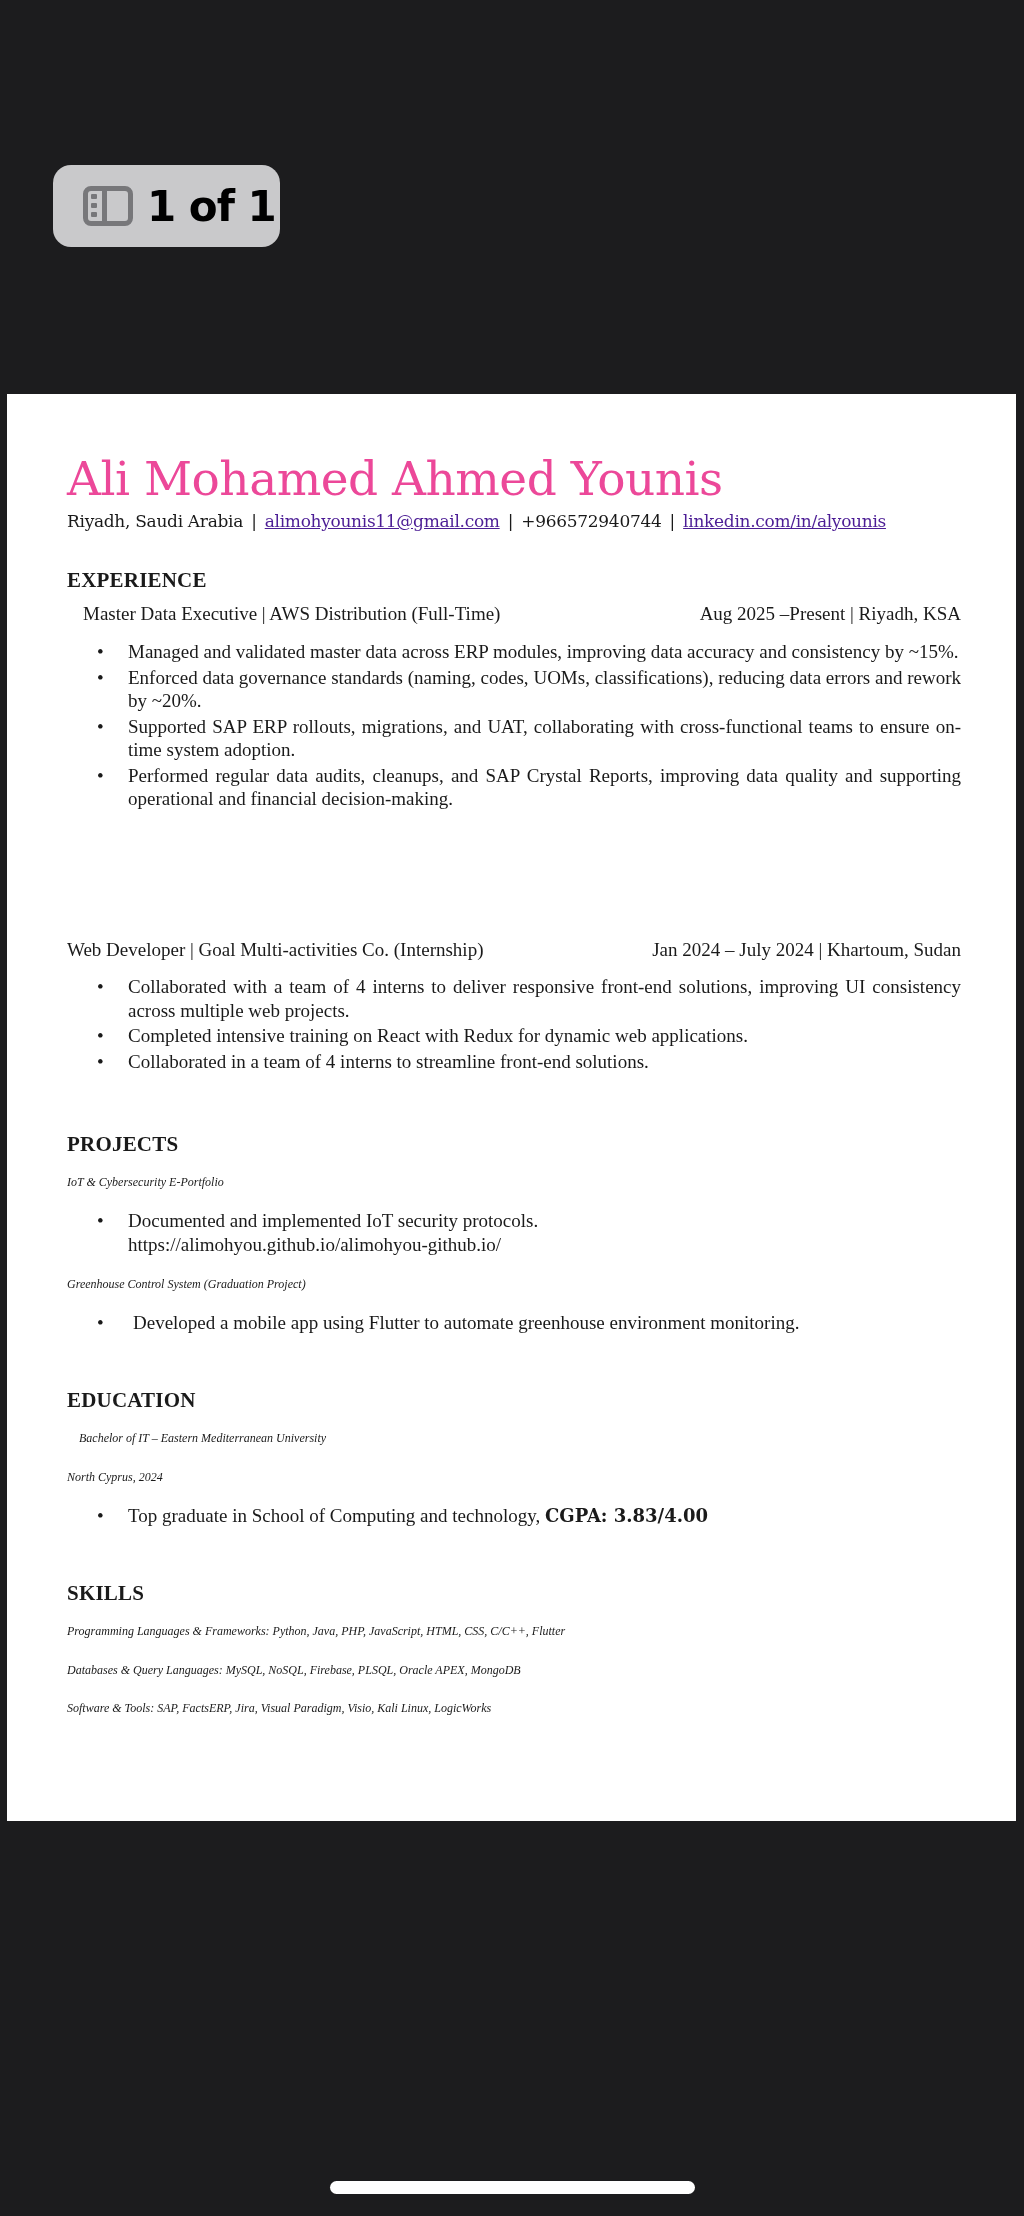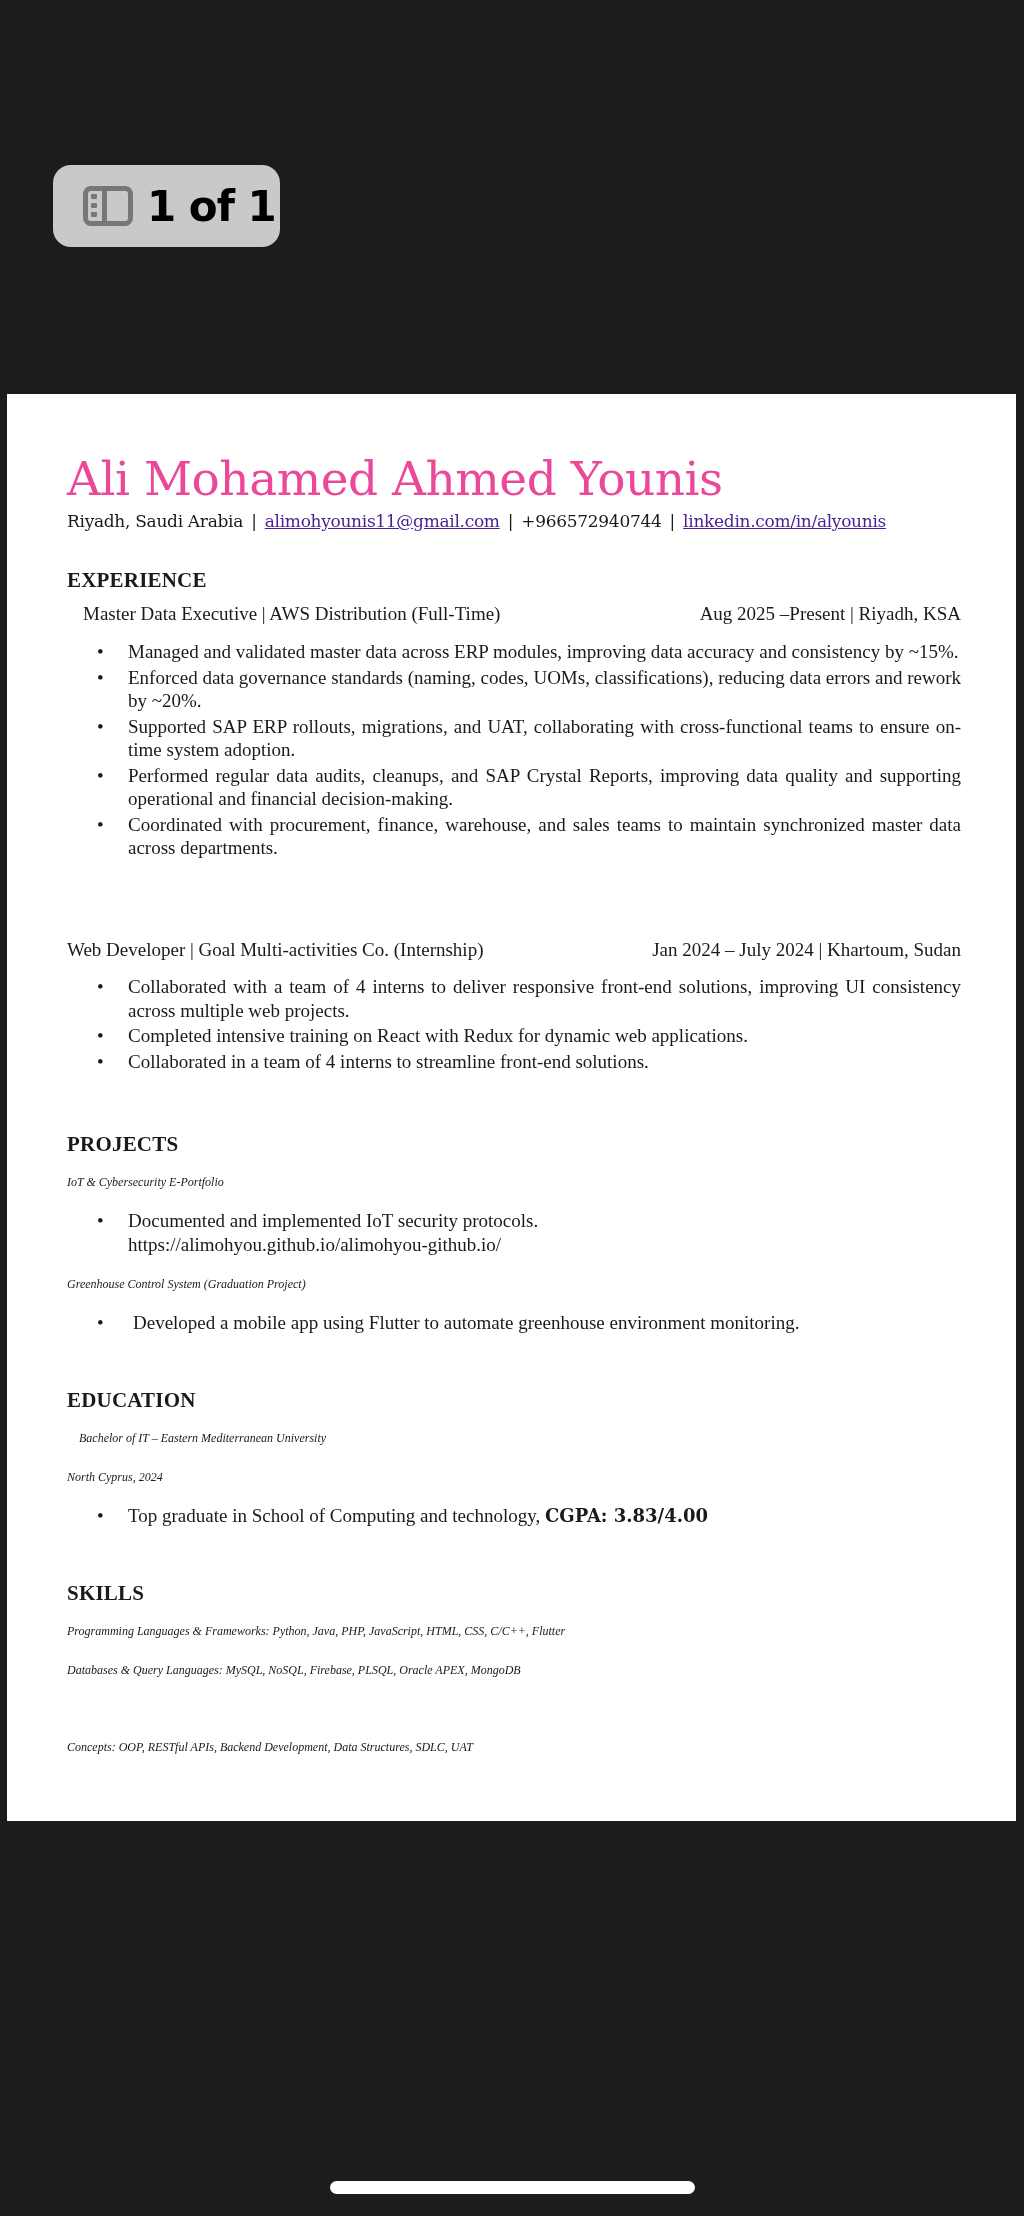--- a/index.html
+++ b/index.html
@@ -209,21 +209,20 @@
 
     <div id="job1-header" class="job-header">
       <span>Master Data Executive | AWS Distribution (Full-Time)</span>
       <span>Aug 2025 –Present | Riyadh, KSA</span>
     </div>
     <ul id="job1-bullets" class="bullets">
       <li>Managed and validated master data across ERP modules, improving data accuracy and consistency by ~15%.</li>
       <li>Enforced data governance standards (naming, codes, UOMs, classifications), reducing data errors and rework by ~20%.</li>
       <li>Supported SAP ERP rollouts, migrations, and UAT, collaborating with cross-functional teams to ensure on-time system adoption.</li>
       <li>Performed regular data audits, cleanups, and SAP Crystal Reports, improving data quality and supporting operational and financial decision-making.</li>
-      <li>Coordinated with procurement, finance, warehouse, and sales teams to maintain synchronized master data across departments.</li>
     </ul>
 
     <div id="job2-header" class="job-header">
       <span>Web Developer | Goal Multi-activities Co. (Internship)</span>
       <span>Jan 2024 – July 2024 | Khartoum, Sudan</span>
     </div>
     <ul id="job2-bullets" class="bullets">
       <li>Collaborated with a team of 4 interns to deliver responsive front-end solutions, improving UI consistency across multiple web projects.</li>
       <li>Completed intensive training on React with Redux for dynamic web applications.</li>
       <li>Collaborated in a team of 4 interns to streamline front-end solutions.</li>
@@ -247,18 +246,18 @@
     <div id="edu-location" class="line">North Cyprus, 2024</div>
     <ul id="edu-bullets" class="bullets">
       <li>
         <span>Top graduate in School of Computing and technology, </span><span class="b">CGPA: 3.83/4.00</span>
       </li>
     </ul>
 
     <div id="skills-heading" class="section-heading">SKILLS</div>
     <div id="skill-0" class="line">Programming Languages &amp; Frameworks: Python, Java, PHP, JavaScript, HTML, CSS, C/C++, Flutter</div>
     <div id="skill-1" class="line">Databases &amp; Query Languages: MySQL, NoSQL, Firebase, PLSQL, Oracle APEX, MongoDB</div>
-    <div id="skill-3" class="line">Concepts: OOP, RESTful APIs, Backend Development, Data Structures, SDLC, UAT</div>
+    <div id="skill-2" class="line">Software &amp; Tools: SAP, FactsERP, Jira, Visual Paradigm, Visio, Kali Linux, LogicWorks</div>
 
   </div>
 </div>
 
 <div class="home-indicator"></div>
 
 </body></html>

